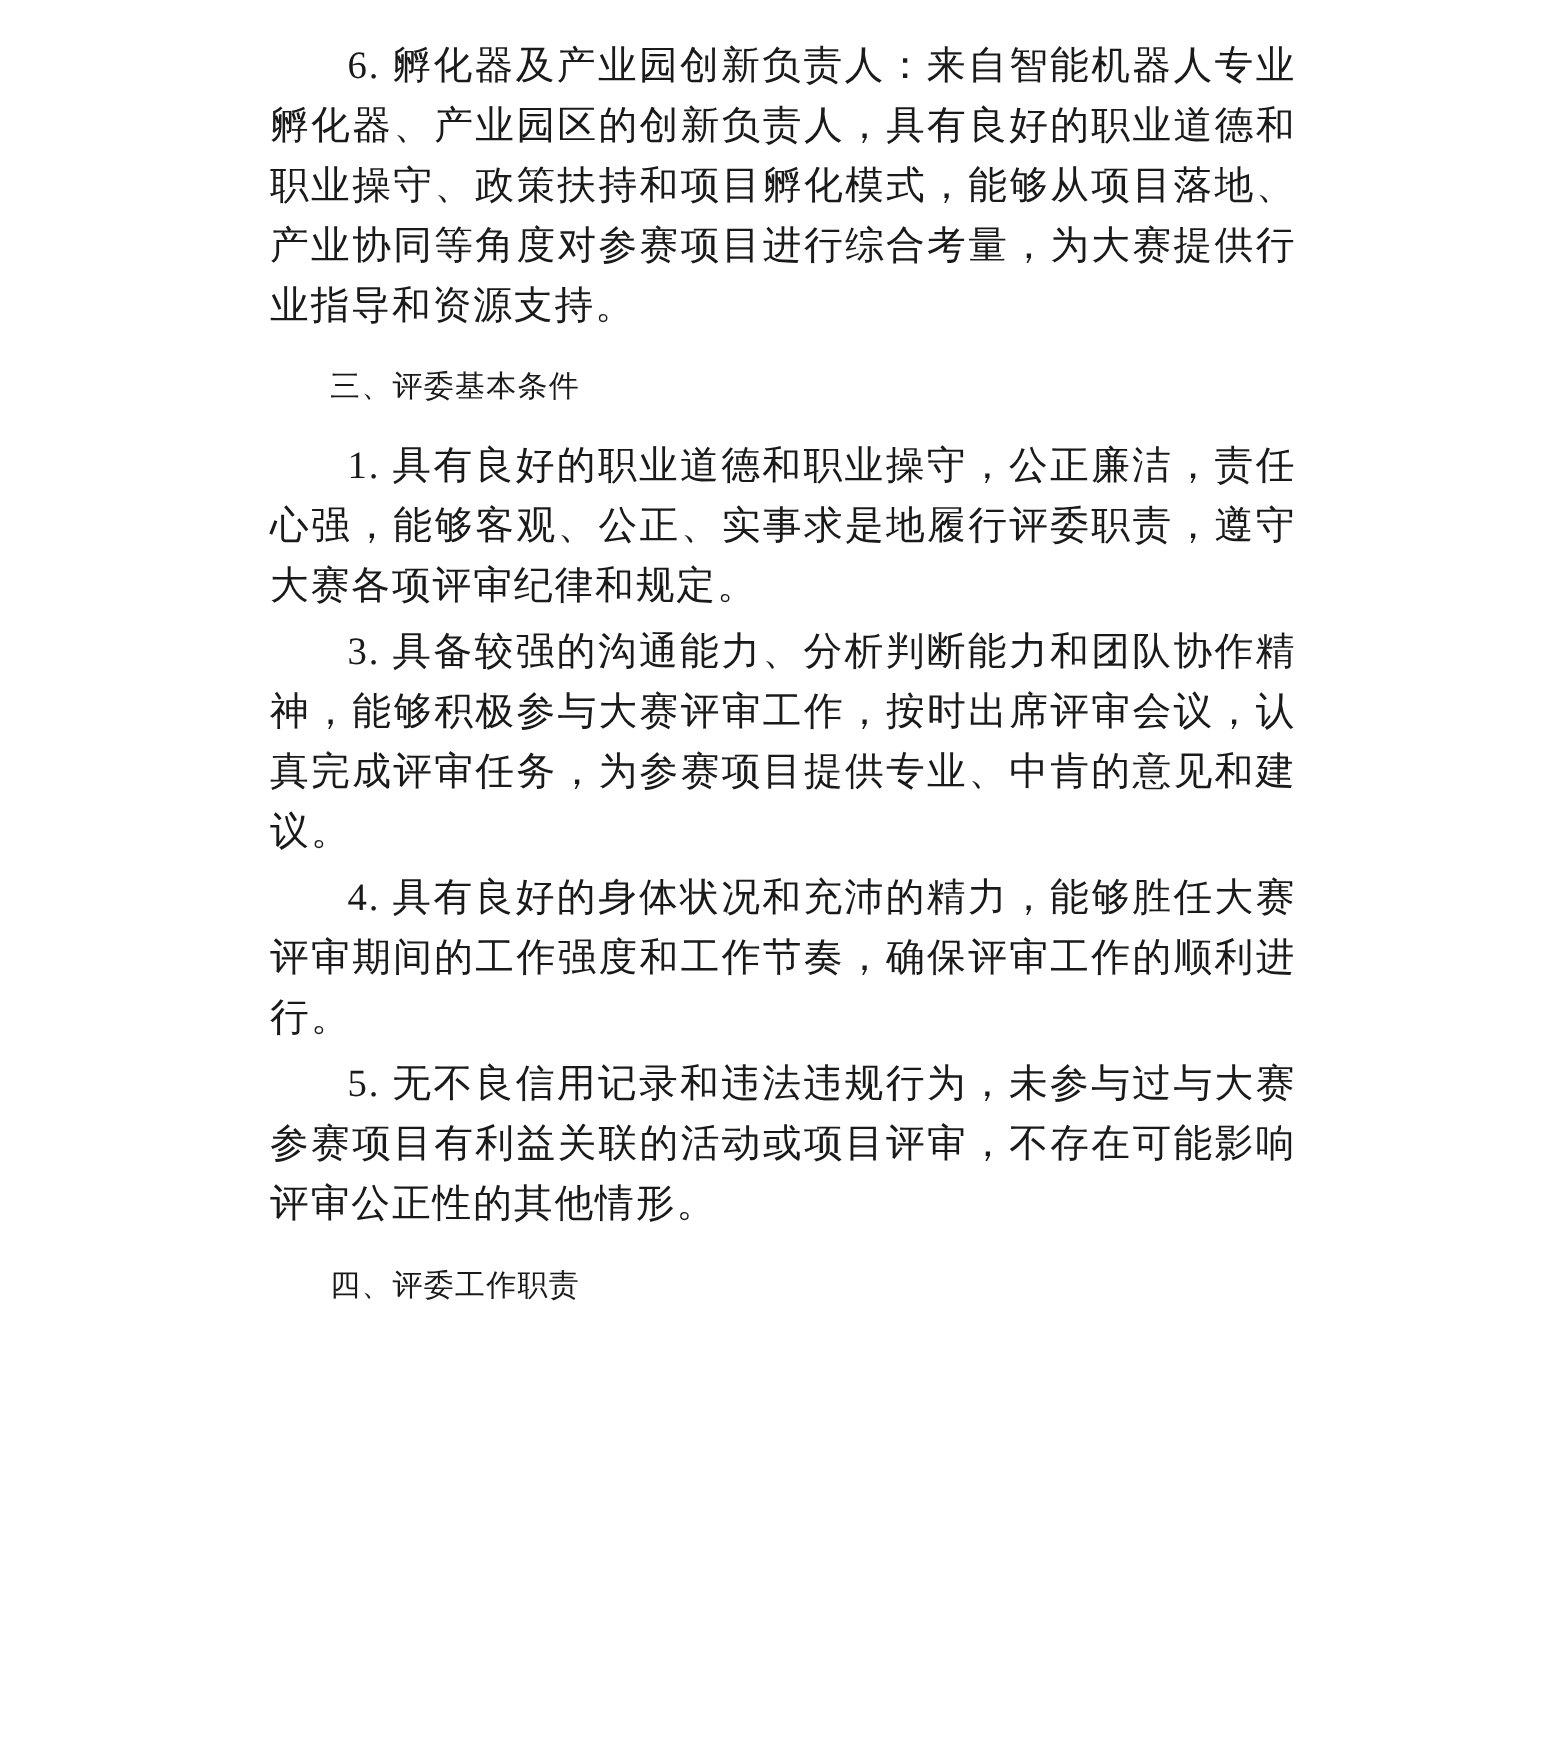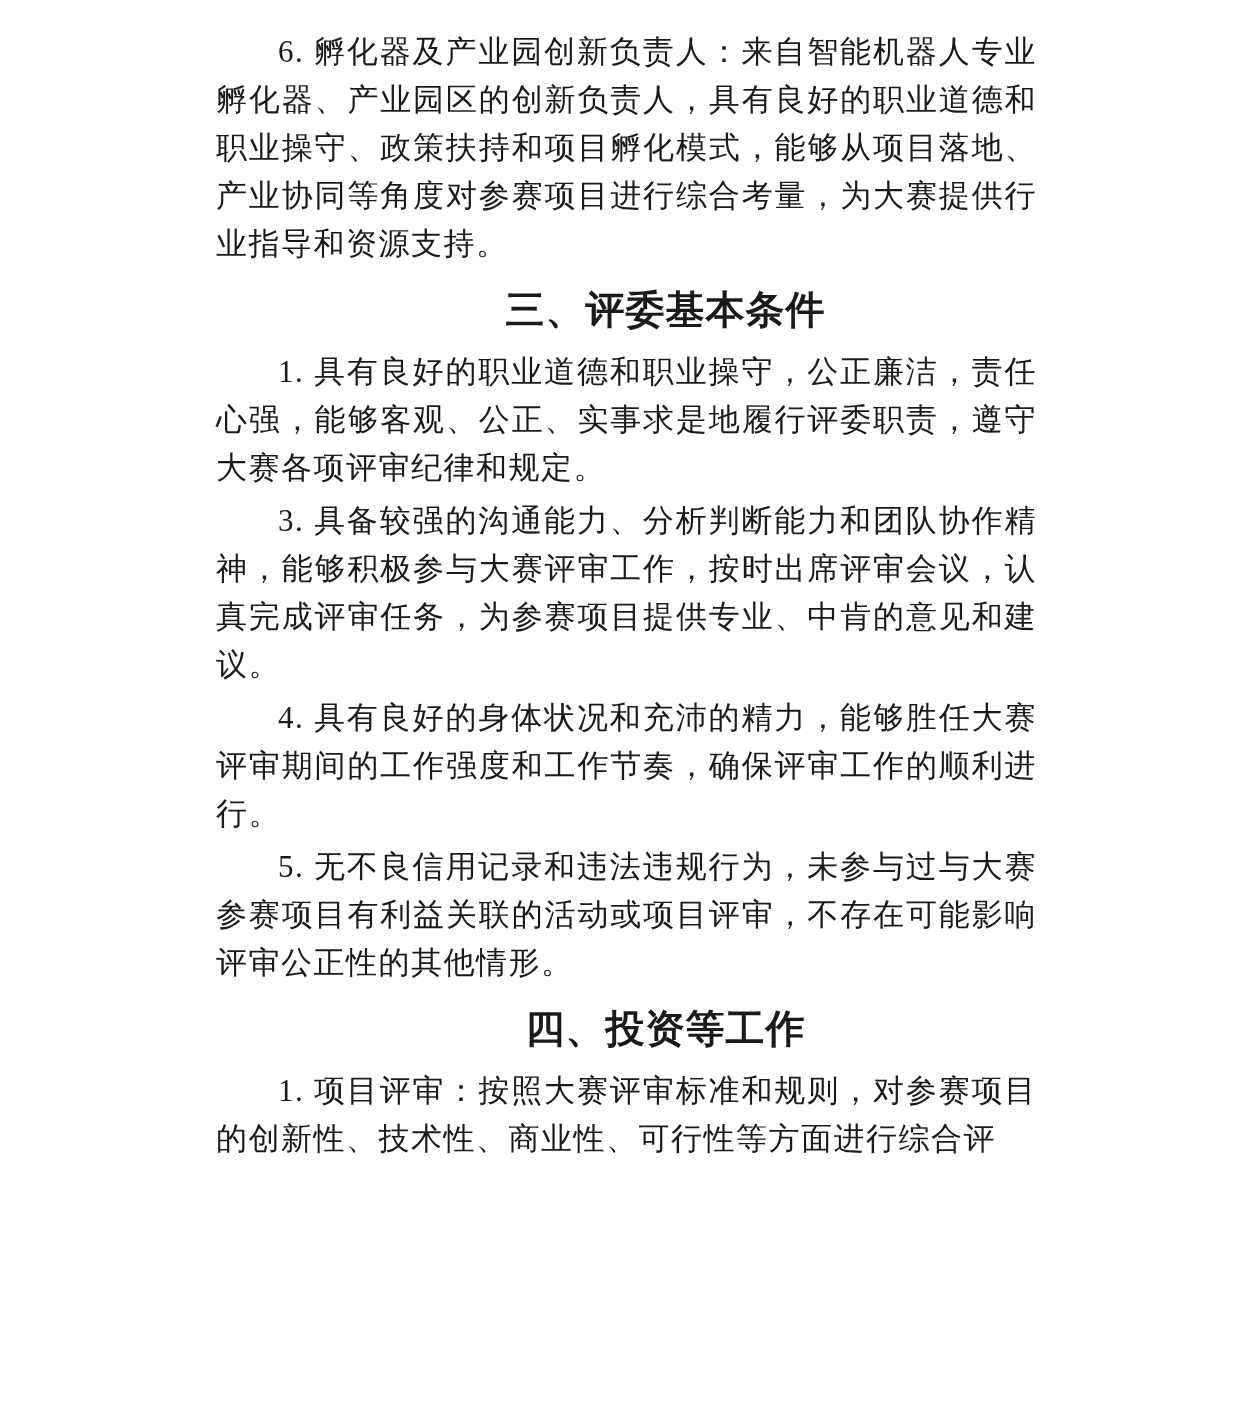--- a/index.html
+++ b/index.html
@@ -30,41 +30,40 @@
     margin: 0 0 5px 0;
     text-indent: 2em;
   }
   .lead {
     font-weight: normal;
   }
   .heading {
     margin: 18px 0 14px 0;
     text-indent: 2em;
     font-family: "Liberation Sans", "DejaVu Sans", sans-serif;
-    font-weight: bold;
-    font-size: 39px;
+    font-weight: normal;
+    font-size: 24px;
     letter-spacing: 1px;
-    text-align: center;
+    text-align: left;
   }
 </style>
 </head>
 <body>
 
 <div class="page">
 
   <p class="para"><span class="lead">6. 孵化器及产业园创新负责人：</span><span>来自智能机器人专业孵化器、产业园区的创新负责人，具有良好的职业道德和职业操守、政策扶持和项目孵化模式，能够从项目落地、产业协同等角度对参赛项目进行综合考量，为大赛提供行业指导和资源支持。</span></p>
 
   <p class="heading">三、评委基本条件</p>
 
   <p class="para">1. 具有良好的职业道德和职业操守，公正廉洁，责任心强，能够客观、公正、实事求是地履行评委职责，遵守大赛各项评审纪律和规定。</p>
 
 
   <p class="para">3. 具备较强的沟通能力、分析判断能力和团队协作精神，能够积极参与大赛评审工作，按时出席评审会议，认真完成评审任务，为参赛项目提供专业、中肯的意见和建议。</p>
 
   <p class="para">4. 具有良好的身体状况和充沛的精力，能够胜任大赛评审期间的工作强度和工作节奏，确保评审工作的顺利进行。</p>
 
   <p class="para">5. 无不良信用记录和违法违规行为，未参与过与大赛参赛项目有利益关联的活动或项目评审，不存在可能影响评审公正性的其他情形。</p>
 
-  <p class="heading">四、投资等工作</p>
+  <p class="heading">四、评委工作职责</p>
 
-  <p class="para"><span class="lead">1. 项目评审：</span><span>按照大赛评审标准和规则，对参赛项目的创新性、技术性、商业性、可行性等方面进行综合评</span></p>
 
 </div>
 
 </body></html>

